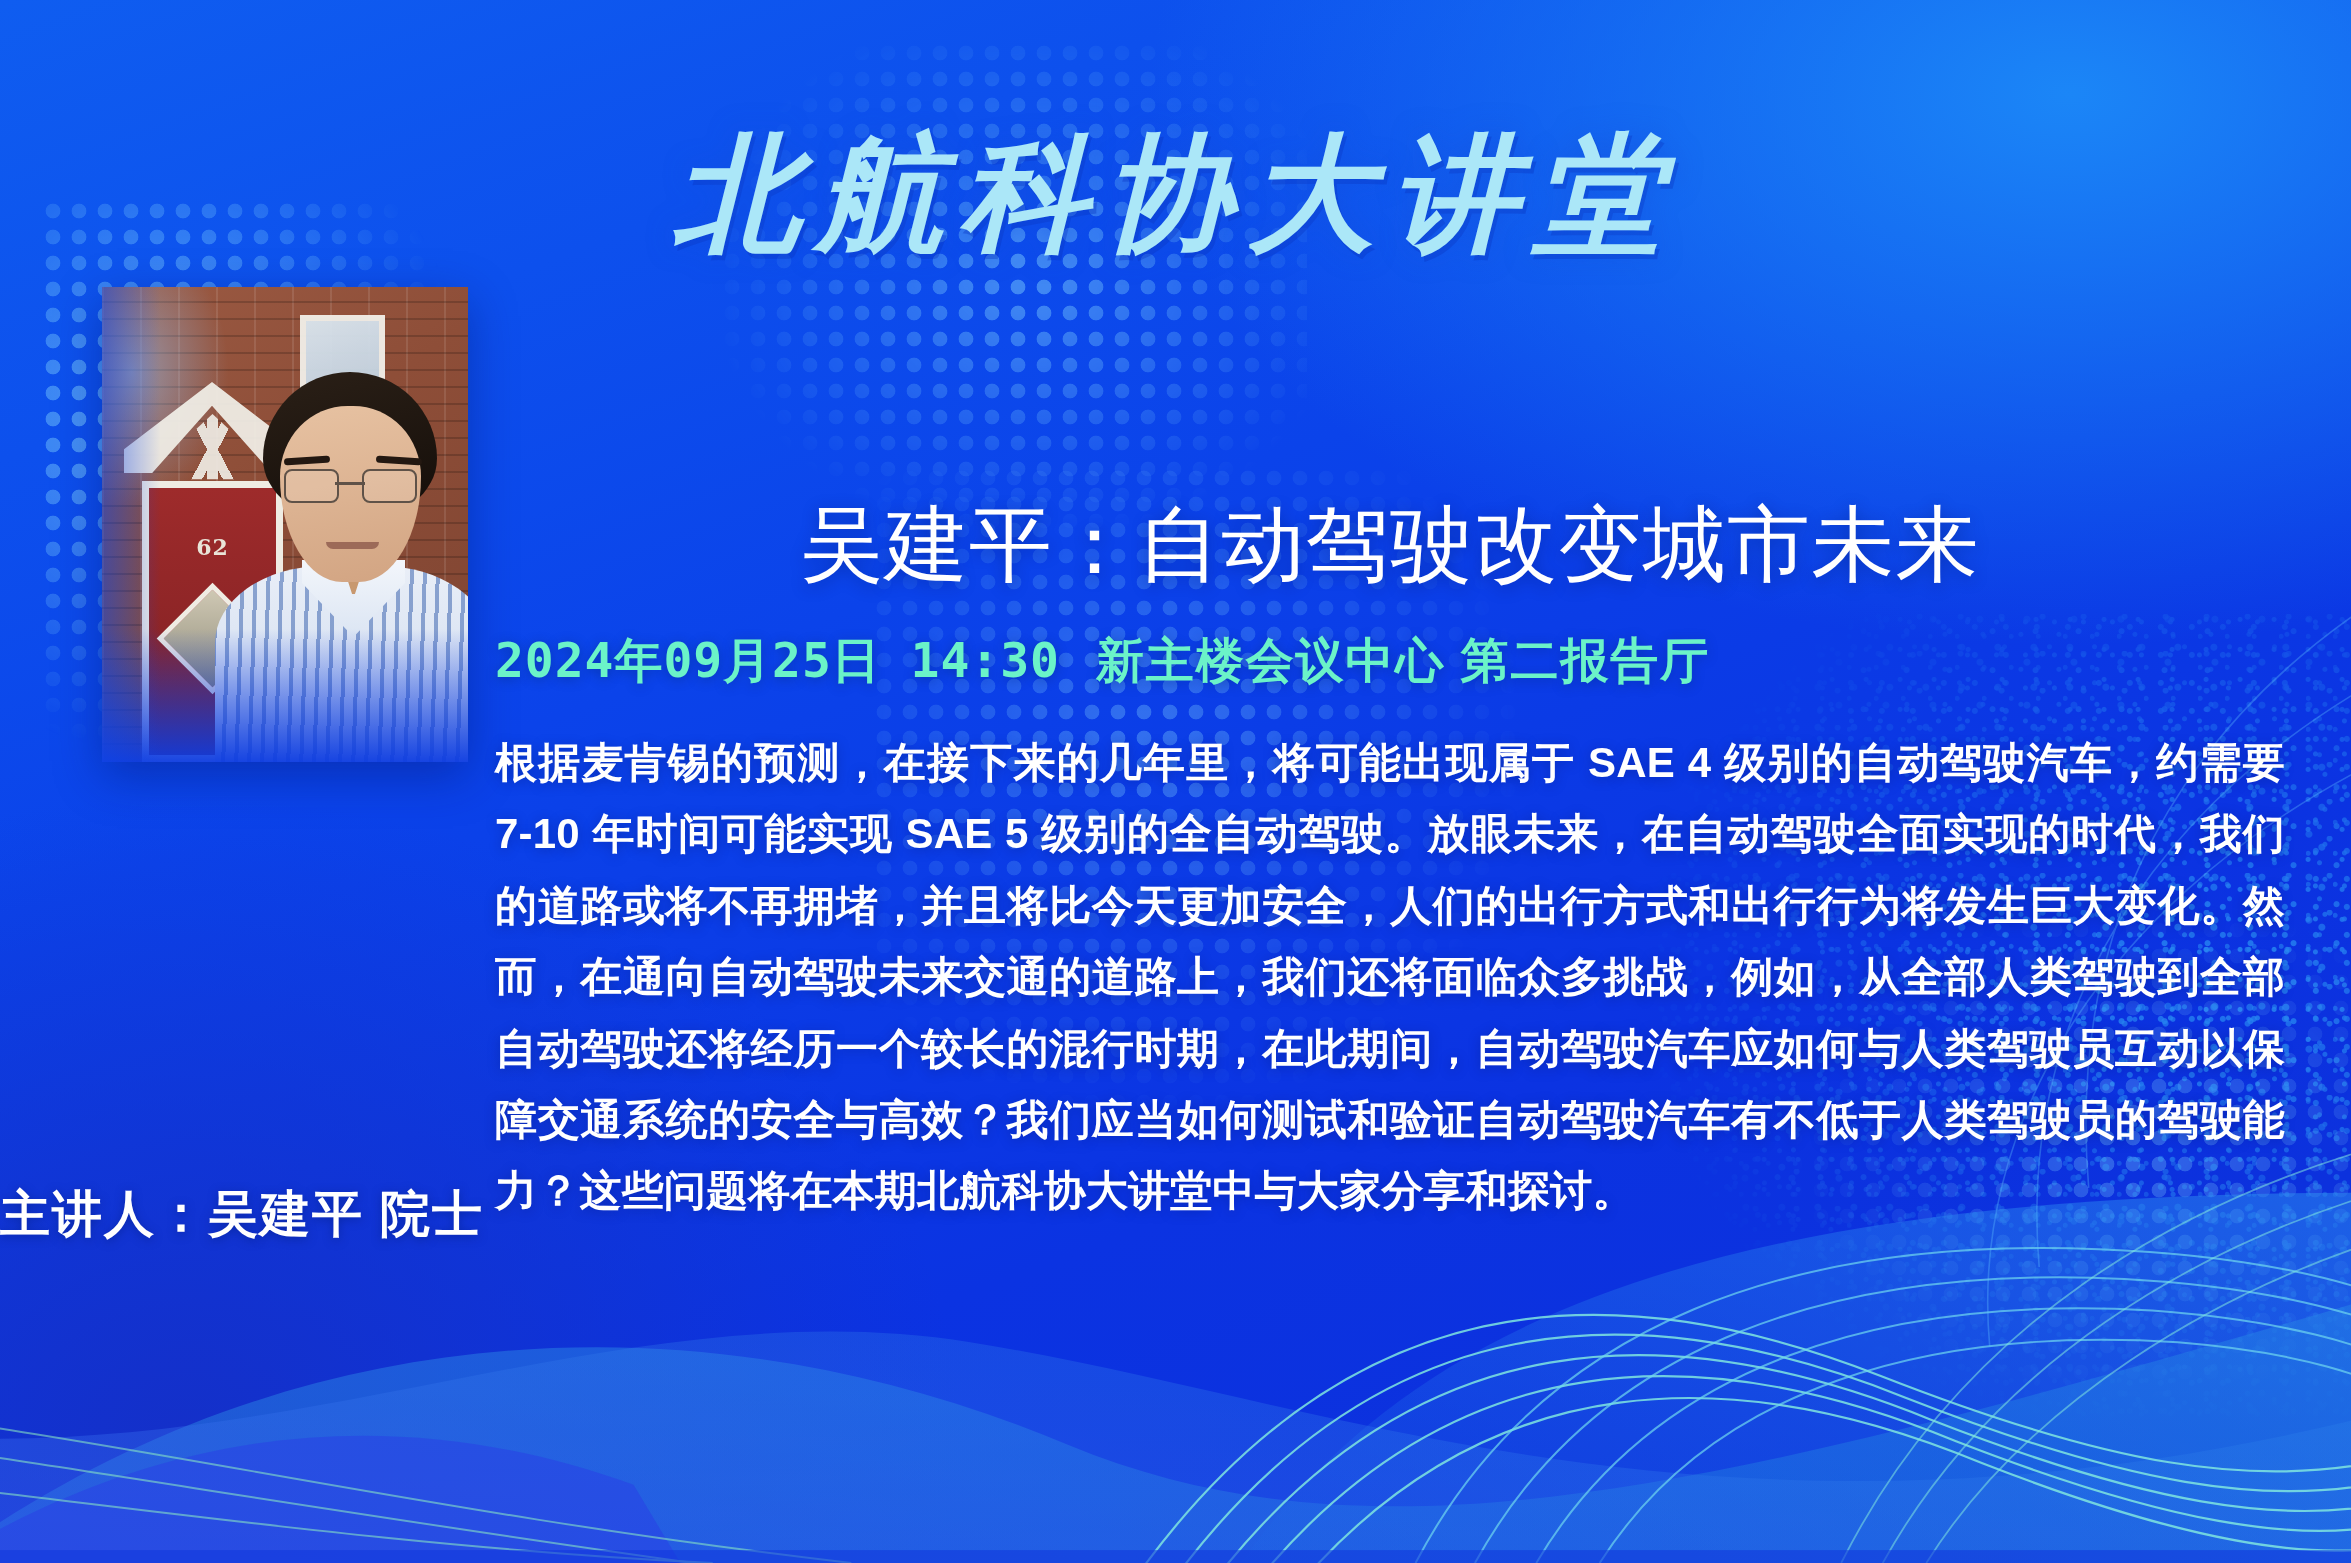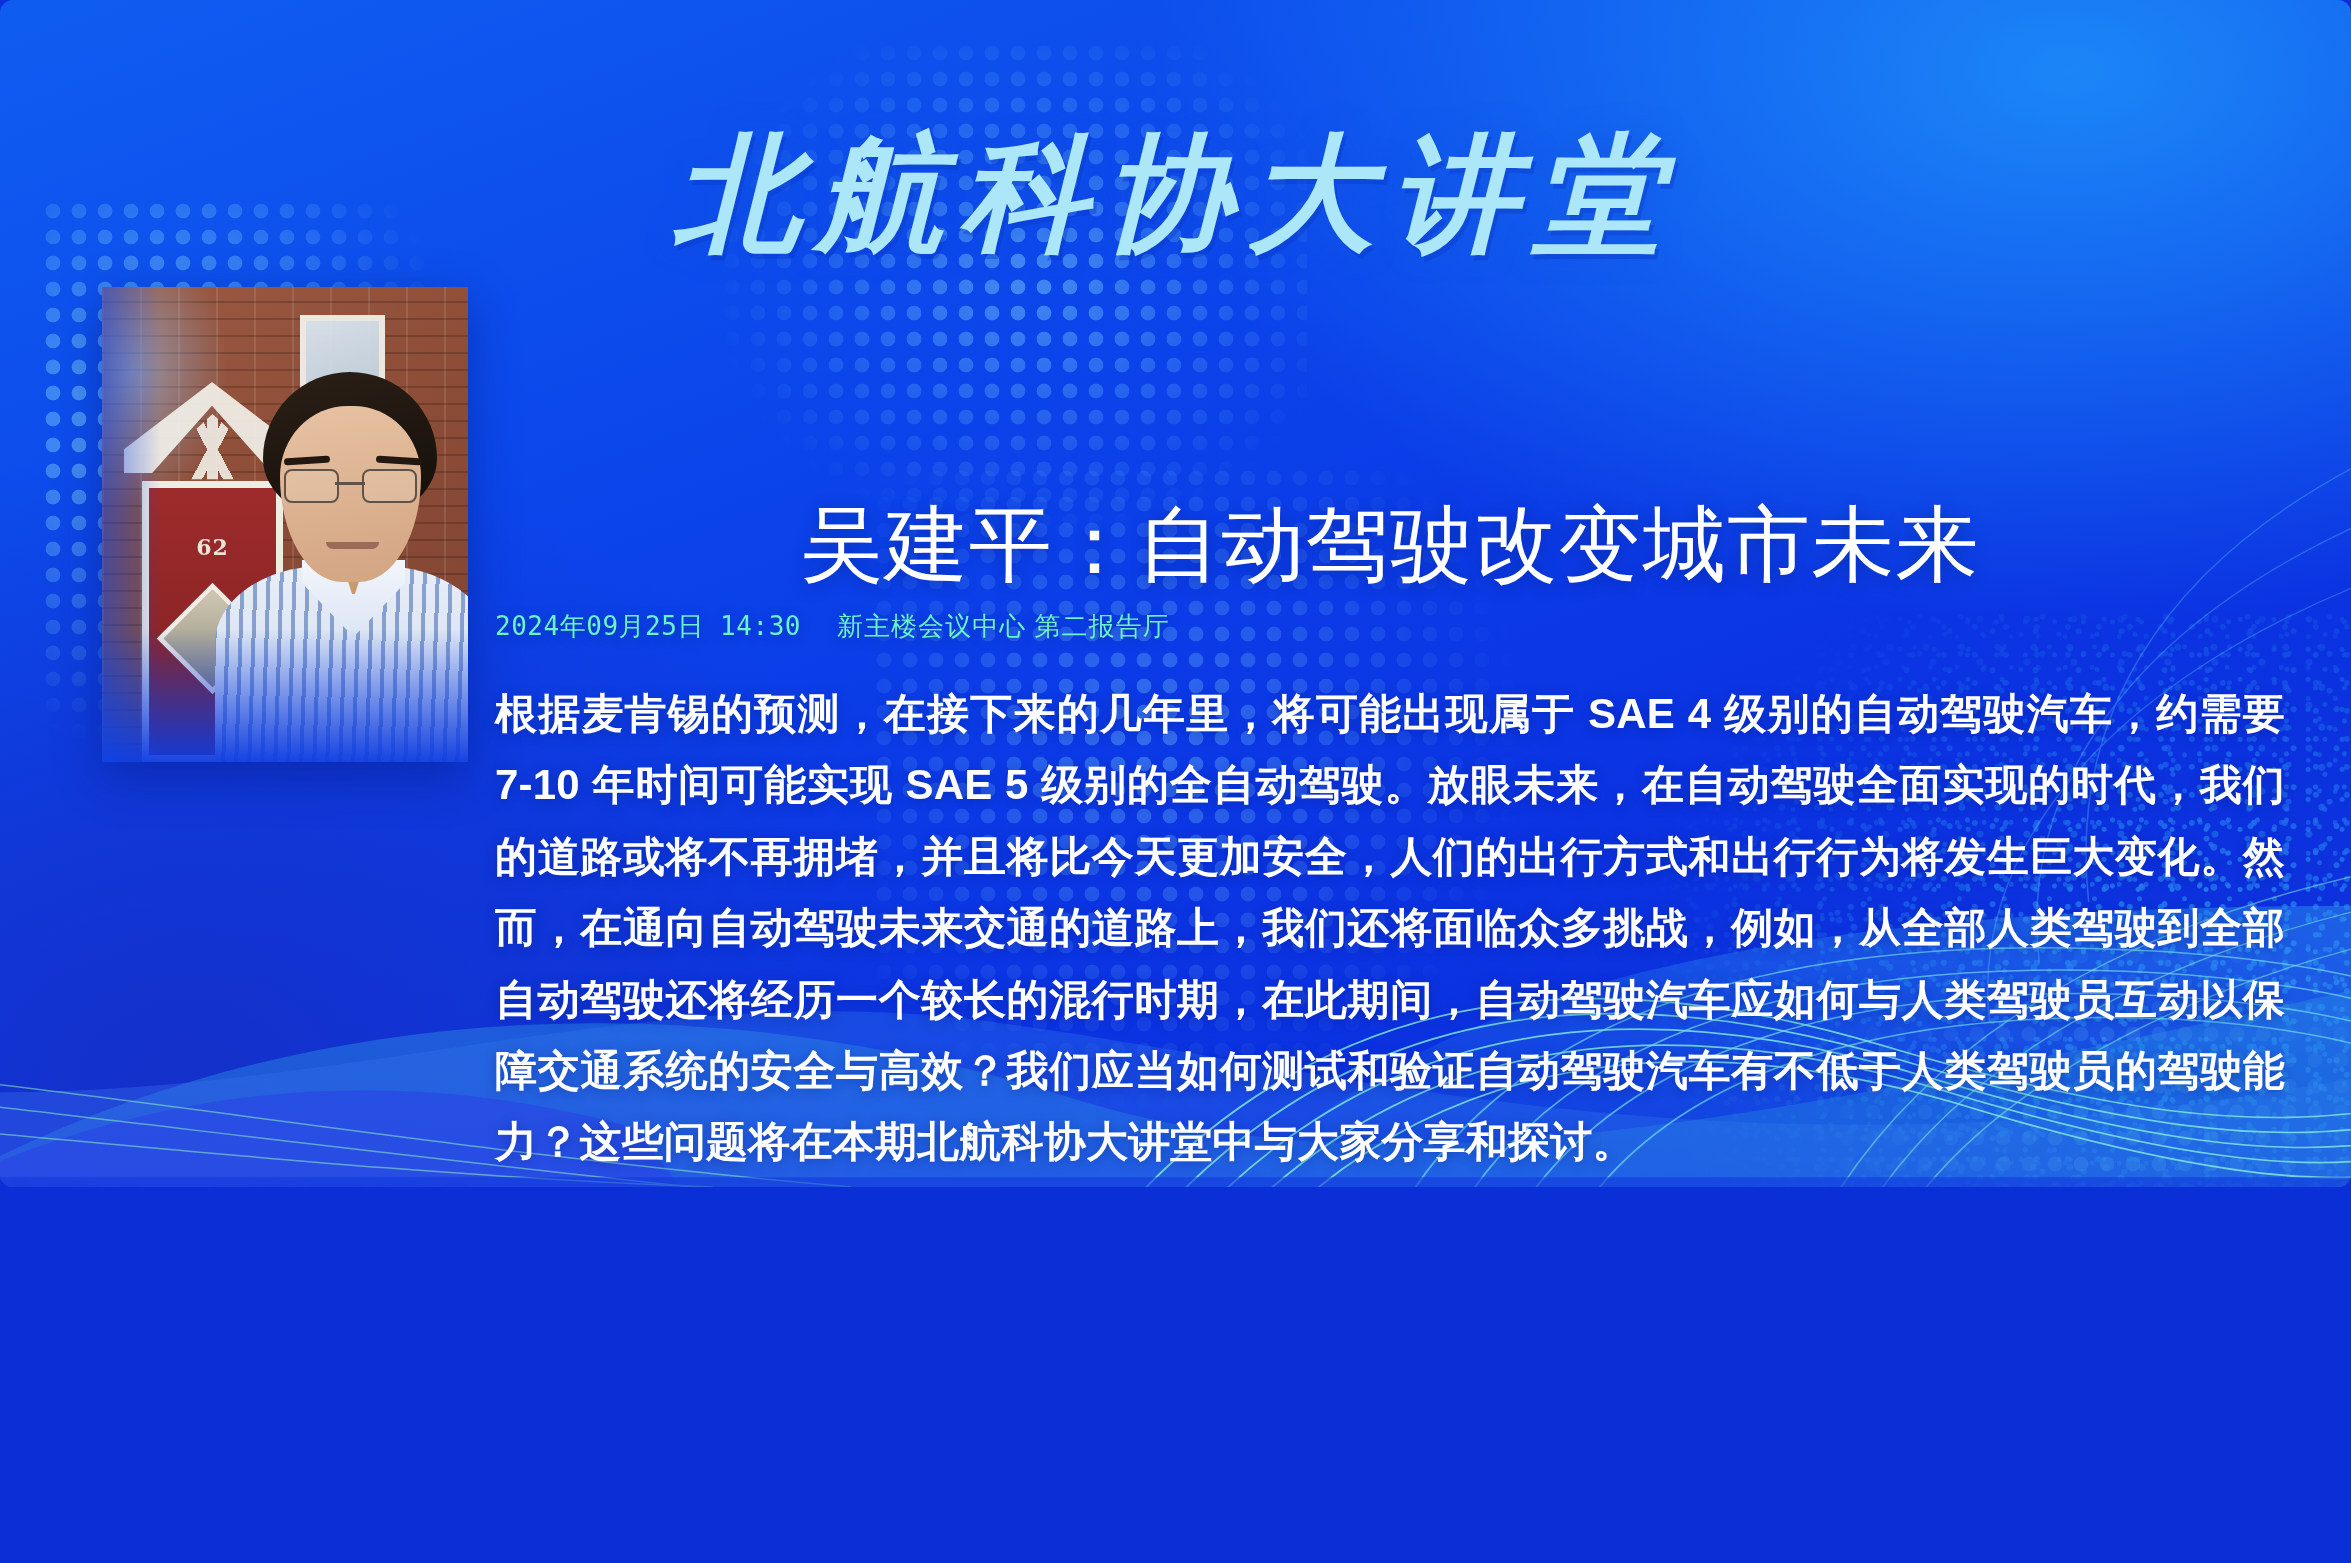--- a/index.html
+++ b/index.html
@@ -2,27 +2,26 @@
 <html><head>
 <meta charset="utf-8">
 <style>
   html,body{margin:0;padding:0;background:#0a2fd6;}
   body{
     font-family:"Liberation Sans","DejaVu Sans",sans-serif;
     -webkit-font-smoothing:antialiased;
   }
   .poster{
     position:relative;
-    width:2351px;height:1187px;
+    width:2351px;height:1563px;
     overflow:hidden;
     background:
       radial-gradient(ellipse 1485px 891px at 88% 6%, #1b86f7 0%, rgba(27,134,247,0) 62%),
       radial-gradient(ellipse 1188px 990px at 8% 92%, #1430c9 0%, rgba(20,48,201,0) 65%),
       linear-gradient(160deg,#0f5df0 0%,#0b43ea 38%,#0b33e2 68%,#0d2fd8 100%);
-    border-radius: 13px;
   }
 
   
   .bg-layer{position:absolute;inset:0;pointer-events:none;}
 
   
   .dot-grid{
     position:absolute;
     background-image:radial-gradient(circle, rgba(140,225,255,.55) 38%, rgba(140,225,255,0) 42%);
     background-size:26px 26px;
@@ -186,22 +185,22 @@
 
   
   .content{position:absolute;left:495px;top:297px;width:1790px;}
   .headline{
     color:#ffffff;font-size:83px;font-weight:400;letter-spacing:.015em;
     line-height:1.06;margin:204px 0 0 0;white-space:nowrap;
     text-shadow:0 3px 16px rgba(4,26,120,.45);
     text-align:center;
   }
   .meta{
-    margin-top:20px;
-    color:#6BF3C8;font-size:26px;font-weight:400;letter-spacing:.04em;
+    margin-top:40px;
+    color:#6BF3C8;font-size:48px;font-weight:700;letter-spacing:.04em;
     white-space:nowrap;
     text-shadow:0 2px 12px rgba(4,40,120,.45);
   }
   .meta .datetime{
     font-family:"DejaVu Sans Mono","Liberation Mono",monospace;
     letter-spacing:.02em;
   }
   .meta .venue{margin-left:36px;}
   .body-copy{
     margin-top:34px;

